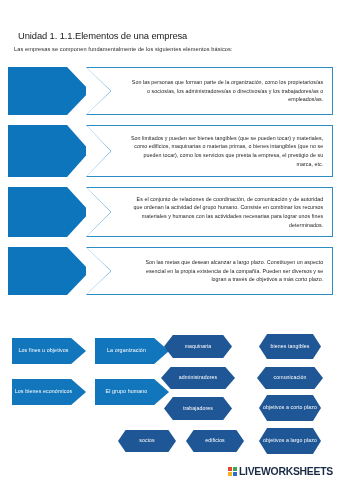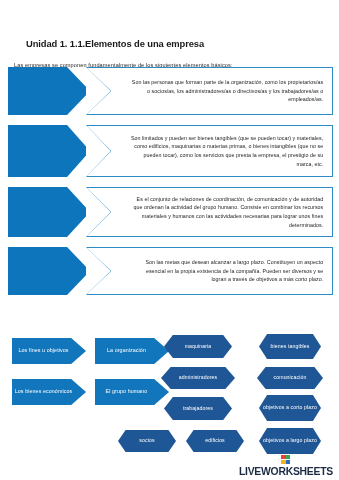--- a/index.html
+++ b/index.html
@@ -25,25 +25,25 @@
 
   
   .header {
     position: absolute;
     left: 14px;
     top: 26px;
     width: 312px;
   }
   .title {
     font-size: 9.4px;
-    font-weight: bold;
+    font-weight: normal;
     color: #1a1a1a;
     letter-spacing: -0.1px;
     line-height: 1.25;
-    margin: 12px;
+    margin: 4px;
   }
   .subtitle {
     font-size: 5.6px;
     color: #2b2b2b;
     margin: 3px 0 0 0;
     line-height: 1.3;
     letter-spacing: 0.1px;
   }
 
   
@@ -156,21 +156,20 @@
   }
 
   
   .footer {
     position: absolute;
     right: 6px;
     bottom: 3px;
     display: flex;
     align-items: center;
     gap: 2px;
-    flex-direction: column;
   }
   .logo-grid {
     width: 9px;
     height: 9px;
     display: grid;
     grid-template-columns: 1fr 1fr;
     grid-template-rows: 1fr 1fr;
     gap: 0.7px;
   }
   .logo-grid span { display: block; width: 100%; height: 100%; }

